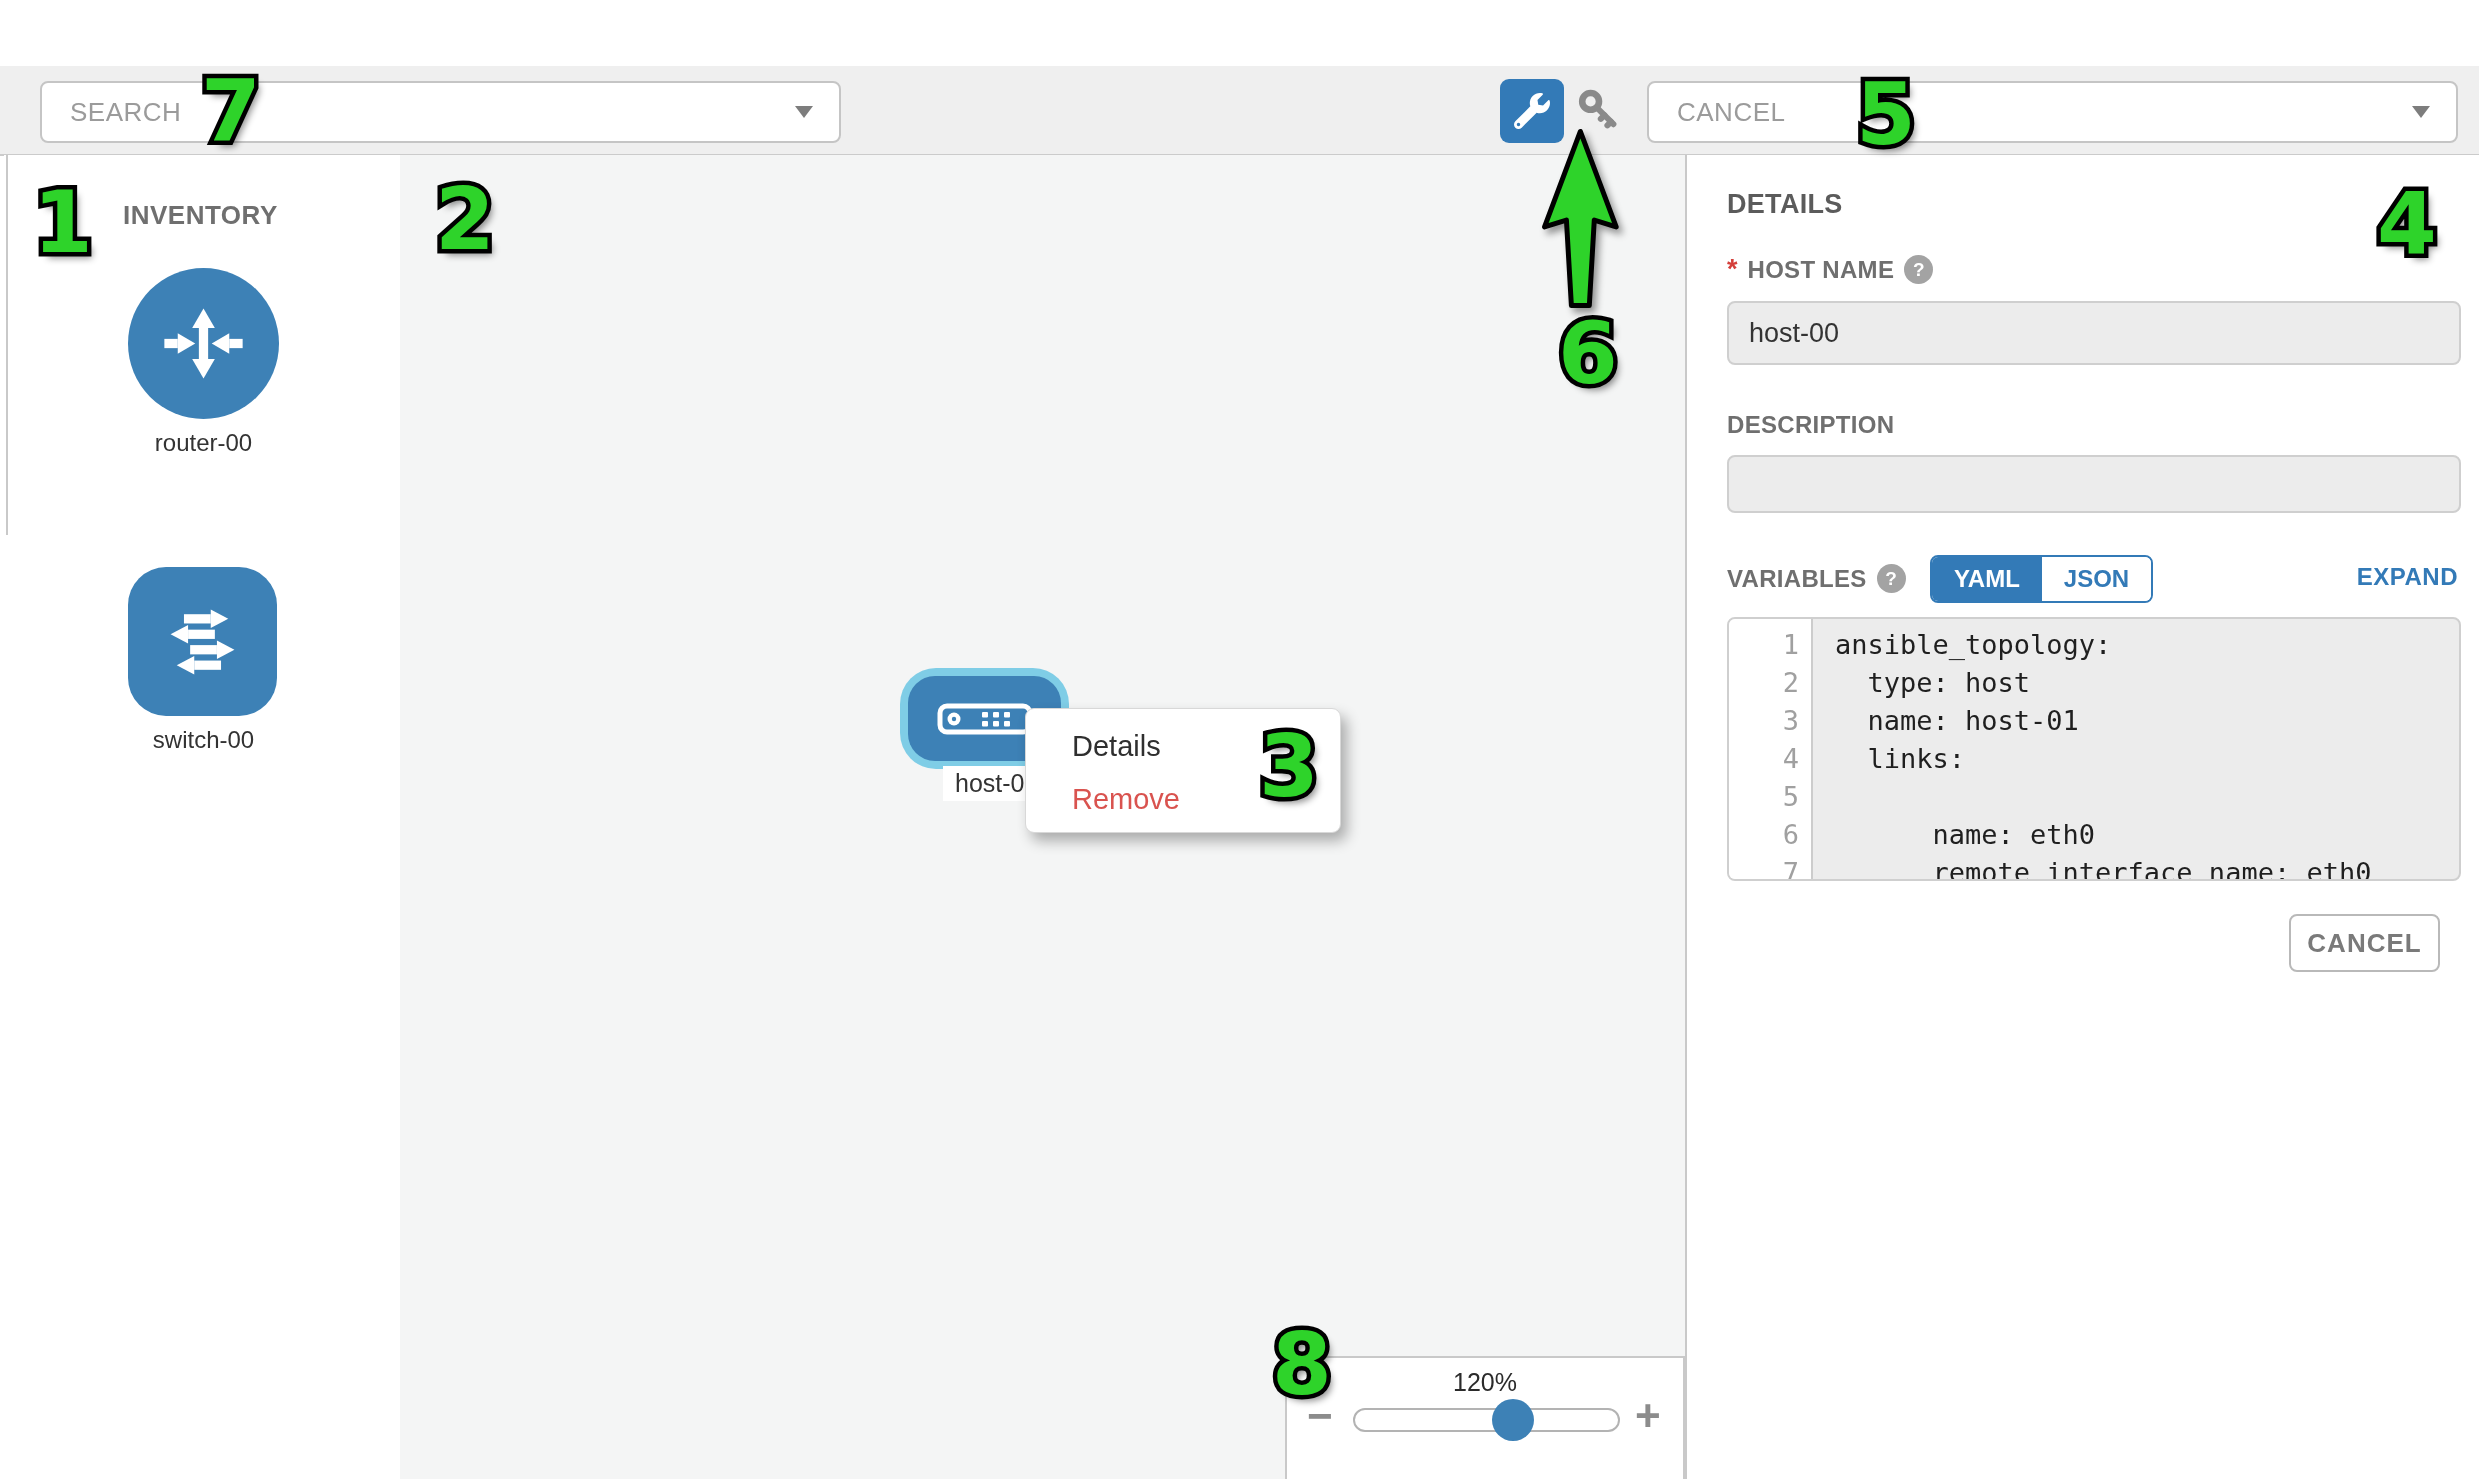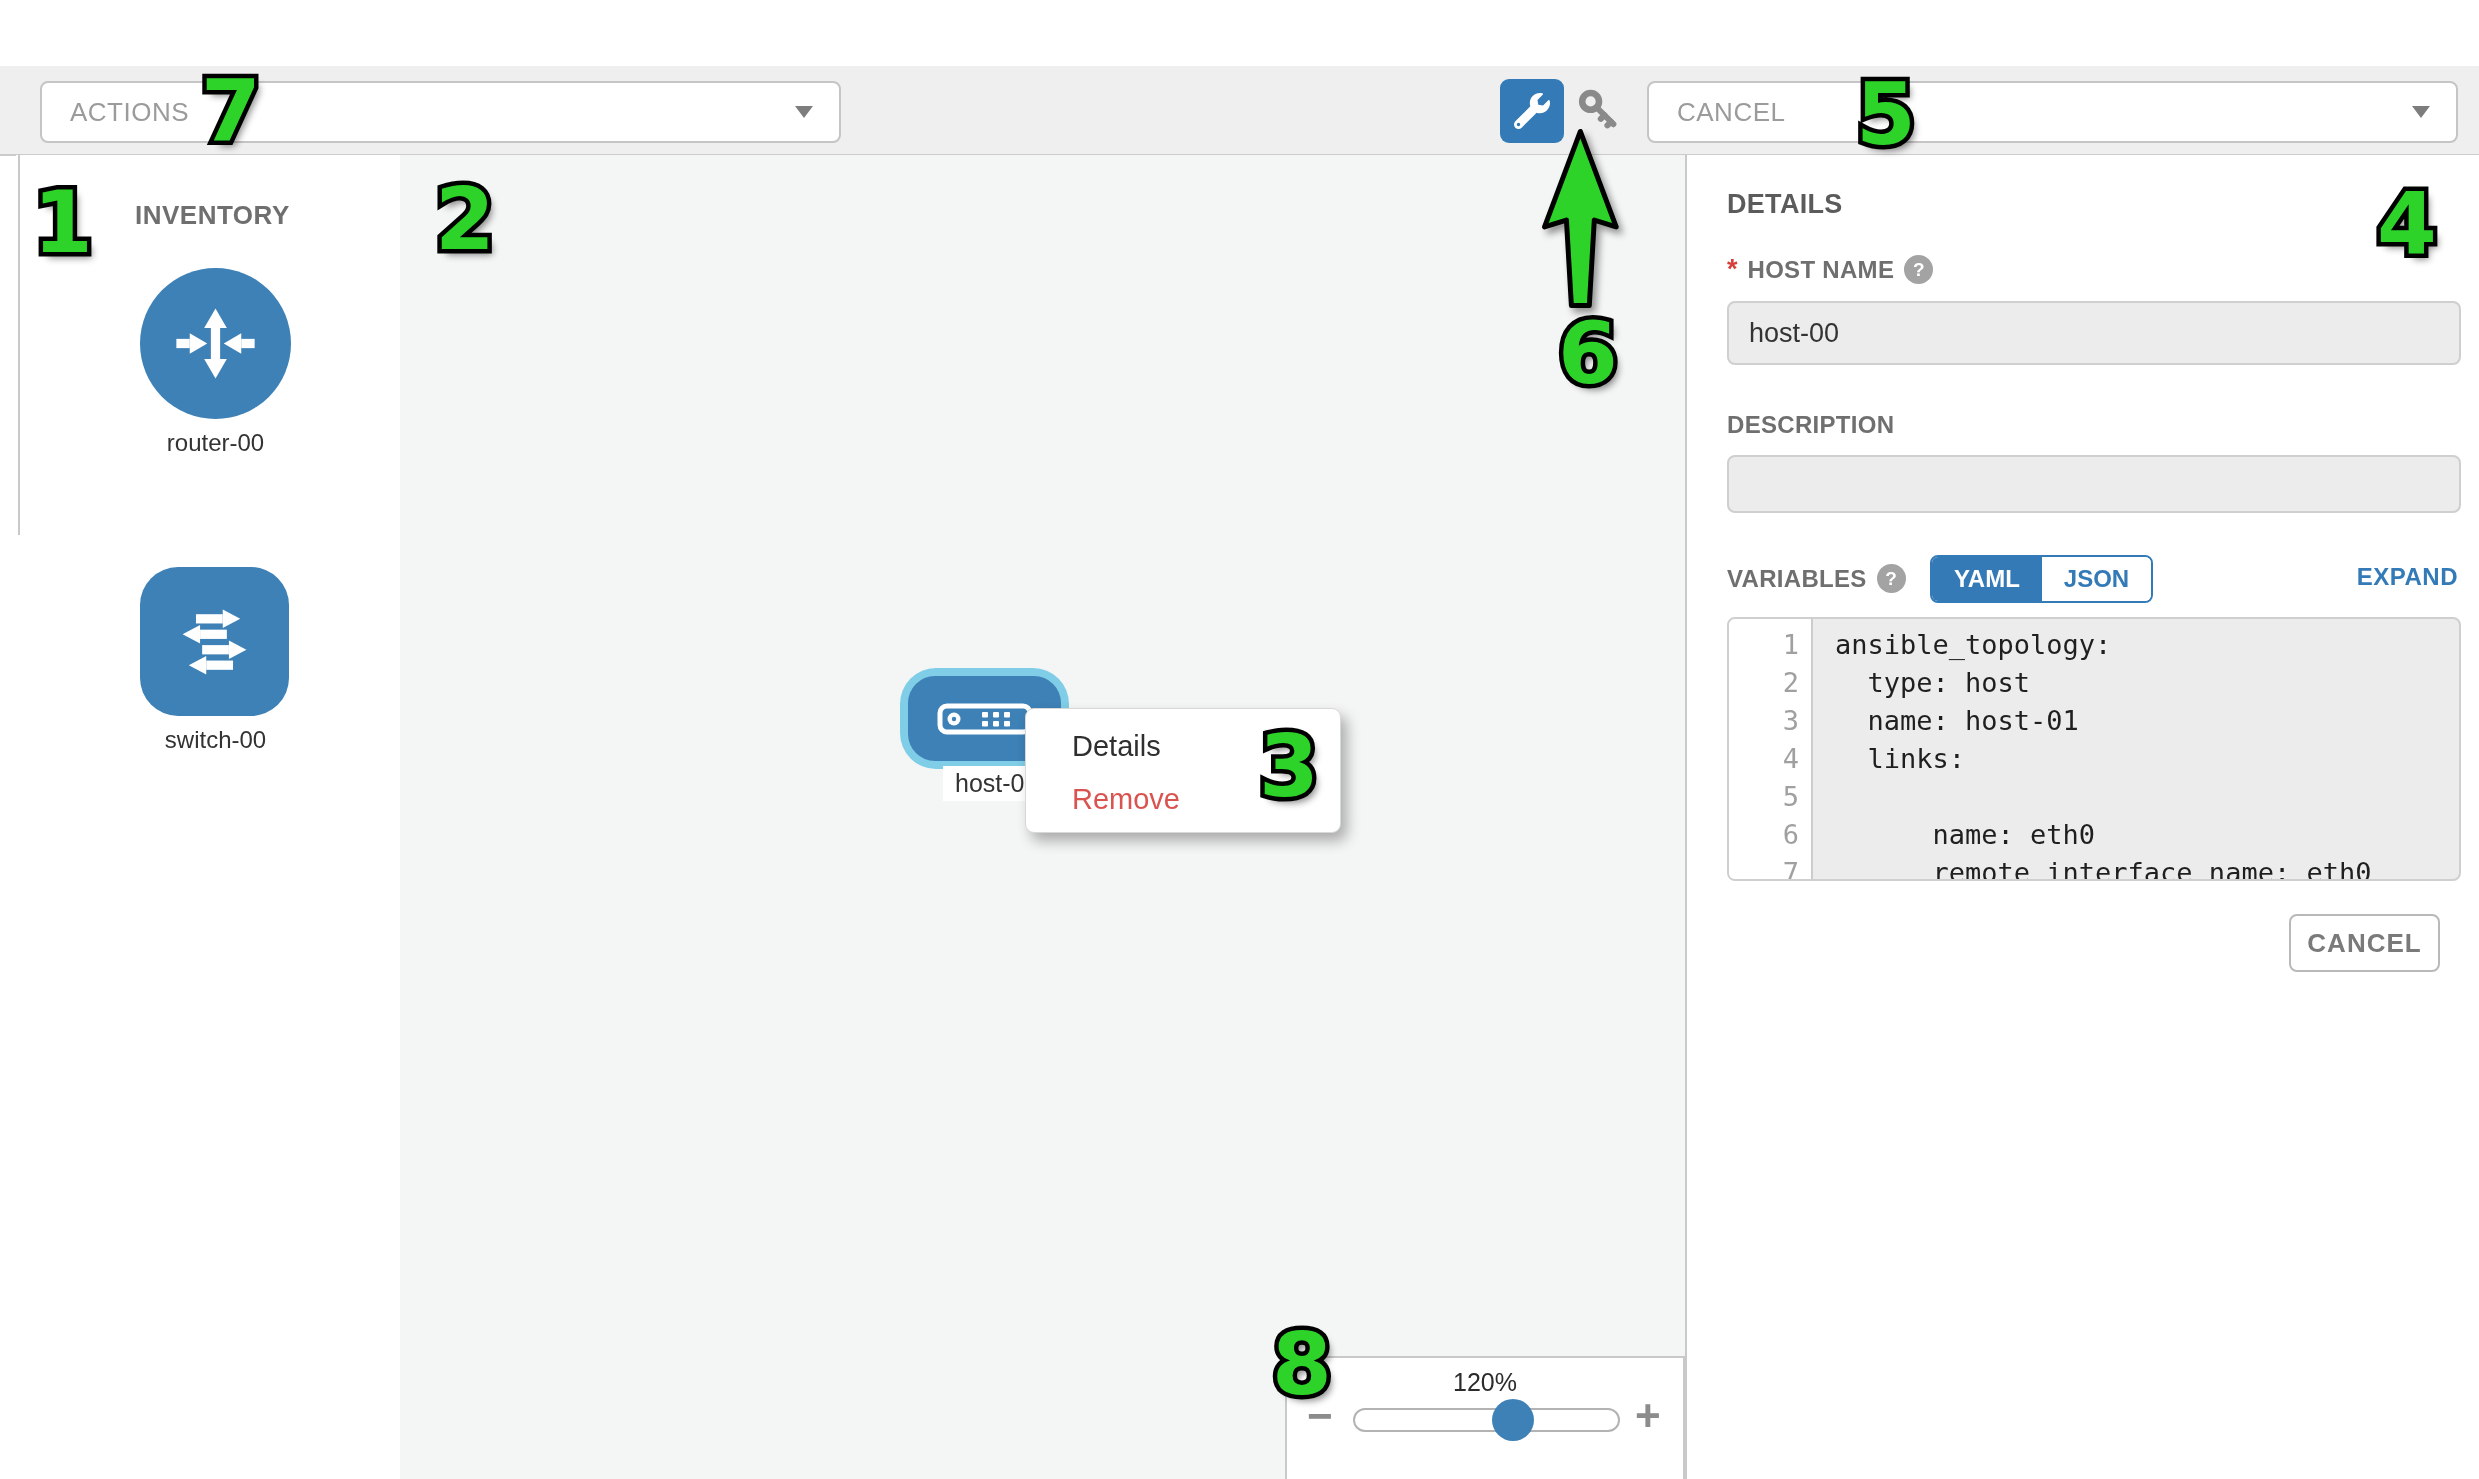--- a/index.html
+++ b/index.html
@@ -19,21 +19,21 @@
   .dd-actions{left:40px;width:801px;}
   .dd-search{left:1647px;width:811px;}
   .dd-label{position:absolute;left:28px;top:50%;transform:translateY(-50%);font-size:26px;color:#9b9b9b;letter-spacing:0.5px;}
   .caret{position:absolute;right:26px;top:50%;transform:translateY(-50%);width:0;height:0;
          border-left:9px solid transparent;border-right:9px solid transparent;border-top:12px solid #7d7d7d;}
   .btn-wrench{position:absolute;left:1500px;top:13px;width:64px;height:64px;border-radius:9px;background:#337ab7;
               display:flex;align-items:center;justify-content:center;cursor:pointer;}
   .btn-key{position:absolute;left:1574px;top:20px;width:50px;height:50px;display:flex;align-items:center;justify-content:center;cursor:pointer;}
 
   
-  .sbar{position:absolute;left:16px;top:155px;width:398px;height:1324px;background:#fff;border-right:2px solid #c9c9c9;box-sizing:border-box;}
+  .sbar{position:absolute;left:4px;top:155px;width:398px;height:1324px;background:#fff;border-right:2px solid #c9c9c9;box-sizing:border-box;}
   .sbar-edge{position:absolute;left:2px;top:0;width:2px;height:380px;background:#c9c9c9;}
   .sbar-h{position:absolute;left:119px;top:45px;font-size:26px;font-weight:bold;color:#6f6f6f;letter-spacing:0.5px;}
   .pal-item{position:absolute;left:124px;width:151px;text-align:center;cursor:pointer;}
   .pal-router{top:113px;}
   .pal-switch{top:412px;}
   .pal-circle{width:151px;height:151px;border-radius:50%;background:#3d81b6;display:flex;align-items:center;justify-content:center;}
   .pal-square{width:149px;height:149px;border-radius:38px;background:#3d81b6;display:flex;align-items:center;justify-content:center;}
   .pal-label{margin-top:10px;font-size:24px;color:#333;}
 
   
@@ -96,21 +96,21 @@
   .arrow-layer{position:absolute;left:0;top:0;width:2480px;height:1480px;z-index:55;pointer-events:none;}
 </style>
 </head>
 <body>
 
 <div class="screen">
 
 
   <div class="tbar">
     <div class="dd dd-actions">
-      <span class="dd-label">ACTIONS</span>
+      <span class="dd-label">SEARCH</span>
       <span class="caret"></span>
     </div>
     <div class="btn-wrench">
       <svg width="36" height="36" viewBox="0 0 512 512">
         <path fill="#ffffff" d="M507.73 109.1c-2.24-9.03-13.54-12.09-20.12-5.51l-74.36 74.36-67.88-11.31-11.31-67.88 74.36-74.36c6.62-6.62 3.43-17.9-5.66-20.16-47.38-11.74-99.55.91-136.58 37.93-39.64 39.64-50.55 97.1-34.05 147.2L18.74 402.76c-24.99 24.99-24.99 65.51 0 90.5 24.99 24.99 65.51 24.99 90.5 0l213.21-213.21c50.12 16.71 107.47 5.68 147.37-34.22 37.07-37.07 49.7-89.32 37.91-136.73zM64 472c-13.25 0-24-10.75-24-24 0-13.26 10.75-24 24-24s24 10.74 24 24c0 13.25-10.75 24-24 24z"></path>
       </svg>
     </div>
     <div class="btn-key">
       <svg width="48" height="48" viewBox="0 0 40 40">
         <g fill="none" stroke="#8a8a8a" stroke-width="5" stroke-linecap="round">

